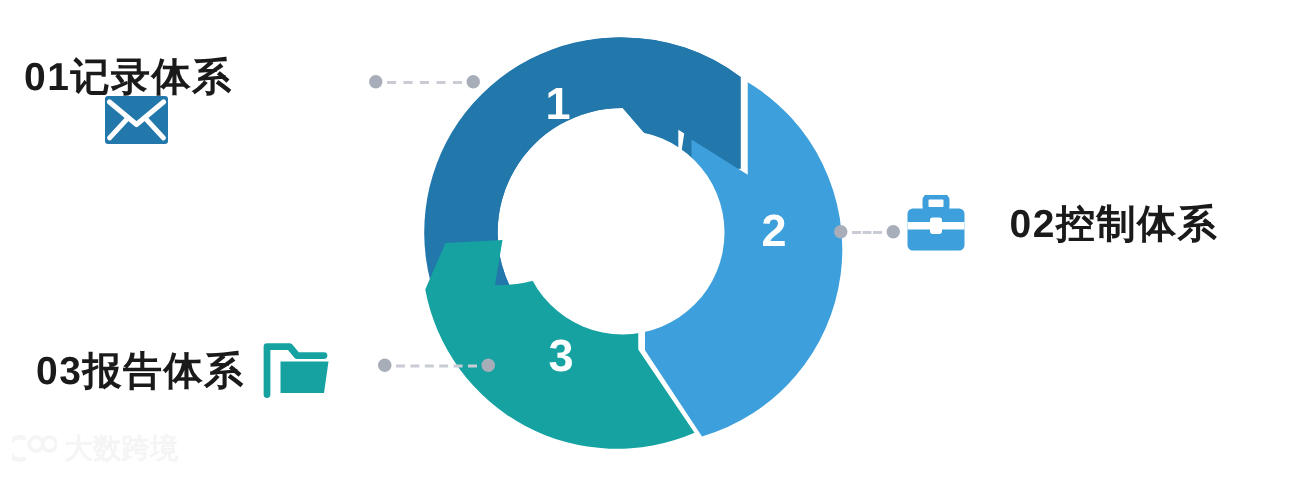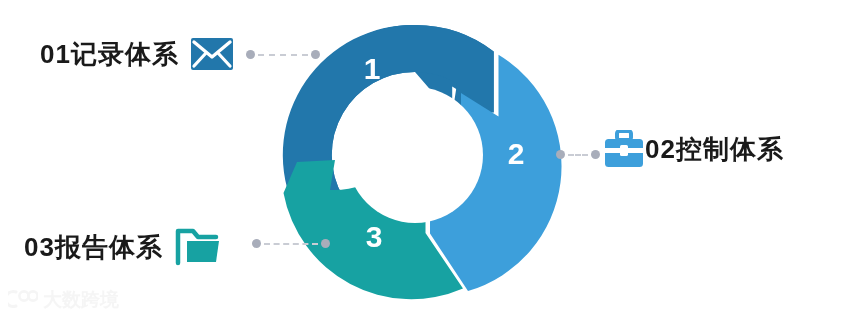--- a/index.html
+++ b/index.html
@@ -34,28 +34,28 @@
     font-weight: 700;
     color: #1a1a1a;
     letter-spacing: 1px;
     line-height: 1;
   }
   .label-icon {
     display: inline-block;
     line-height: 0;
   }
 
-  #label-01 { left: 40px; top: 38px; }
+  #label-01 { left: 16px; top: 38px; flex-direction: column; }
   #label-01 .label-icon { margin-left: 12px; }
 
   #label-03 { left: 24px; top: 228px; align-items: center; }
   #label-03 .label-icon { margin-left: 12px; }
 
   #label-02 { left: 604px; top: 130px; }
-  #label-02 .label-text { margin-left: 1px; }
+  #label-02 .label-text { margin-left: 29px; }
 
   
   .connector {
     position: absolute;
     display: flex;
     align-items: center;
   }
   .conn-dot {
     width: 9px;
     height: 9px;

